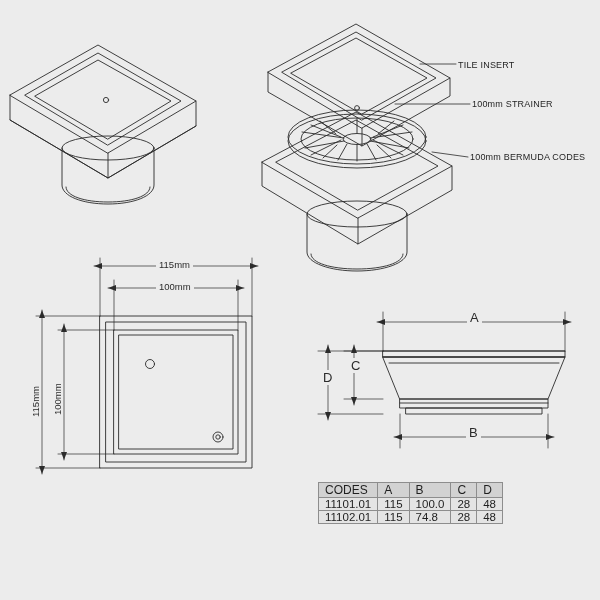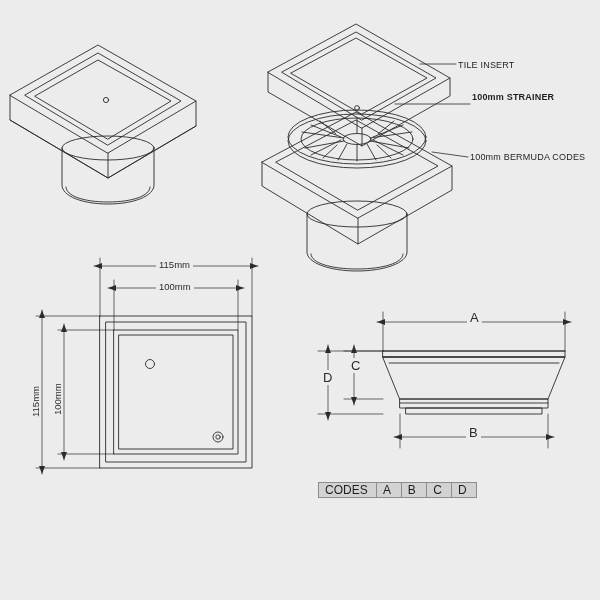--- a/index.html
+++ b/index.html
@@ -232,21 +232,21 @@
         <path d="M328,345 L328,420"></path>
         <path d="M328,345 L325,353 L331,353 Z" fill="#2b2b2b" stroke="none"></path>
         <path d="M328,420 L325,412 L331,412 Z" fill="#2b2b2b" stroke="none"></path>
       </g>
     </g>
 
   </g>
 </svg>
 
 <div class="lbl" style="left:458px;top:60px;">TILE INSERT</div>
-<div class="lbl" style="left:472px;top:92px;font-weight:bold;">100mm STRAINER</div>
+<div class="lbl" style="left:472px;top:99px;">100mm STRAINER</div>
 <div class="lbl" style="left:470px;top:152px;">100mm BERMUDA CODES</div>
 
 <div class="dimlbl" style="left:156px;top:259px;">115mm</div>
 <div class="dimlbl" style="left:156px;top:281px;">100mm</div>
 
 <div class="dimlbl vert" style="left:30px;top:420px;">115mm</div>
 <div class="dimlbl vert" style="left:52px;top:418px;">100mm</div>
 
 <div class="bigdim" style="left:467px;top:310px;">A</div>
 <div class="bigdim" style="left:466px;top:425px;">B</div>
@@ -257,16 +257,30 @@
   <thead>
     <tr>
       <th class="c-code">CODES</th>
       <th class="c-a">A</th>
       <th class="c-b">B</th>
       <th class="c-c">C</th>
       <th class="c-d">D</th>
     </tr>
   </thead>
   <tbody>
+    <tr>
+      <td>11101.01</td>
+      <td>115</td>
+      <td>100.0</td>
+      <td>28</td>
+      <td>48</td>
+    </tr>
+    <tr>
+      <td>11102.01</td>
+      <td>115</td>
+      <td>74.8</td>
+      <td>28</td>
+      <td>48</td>
+    </tr>
   </tbody>
 </table>
 
 </div>
 
 </body></html>

